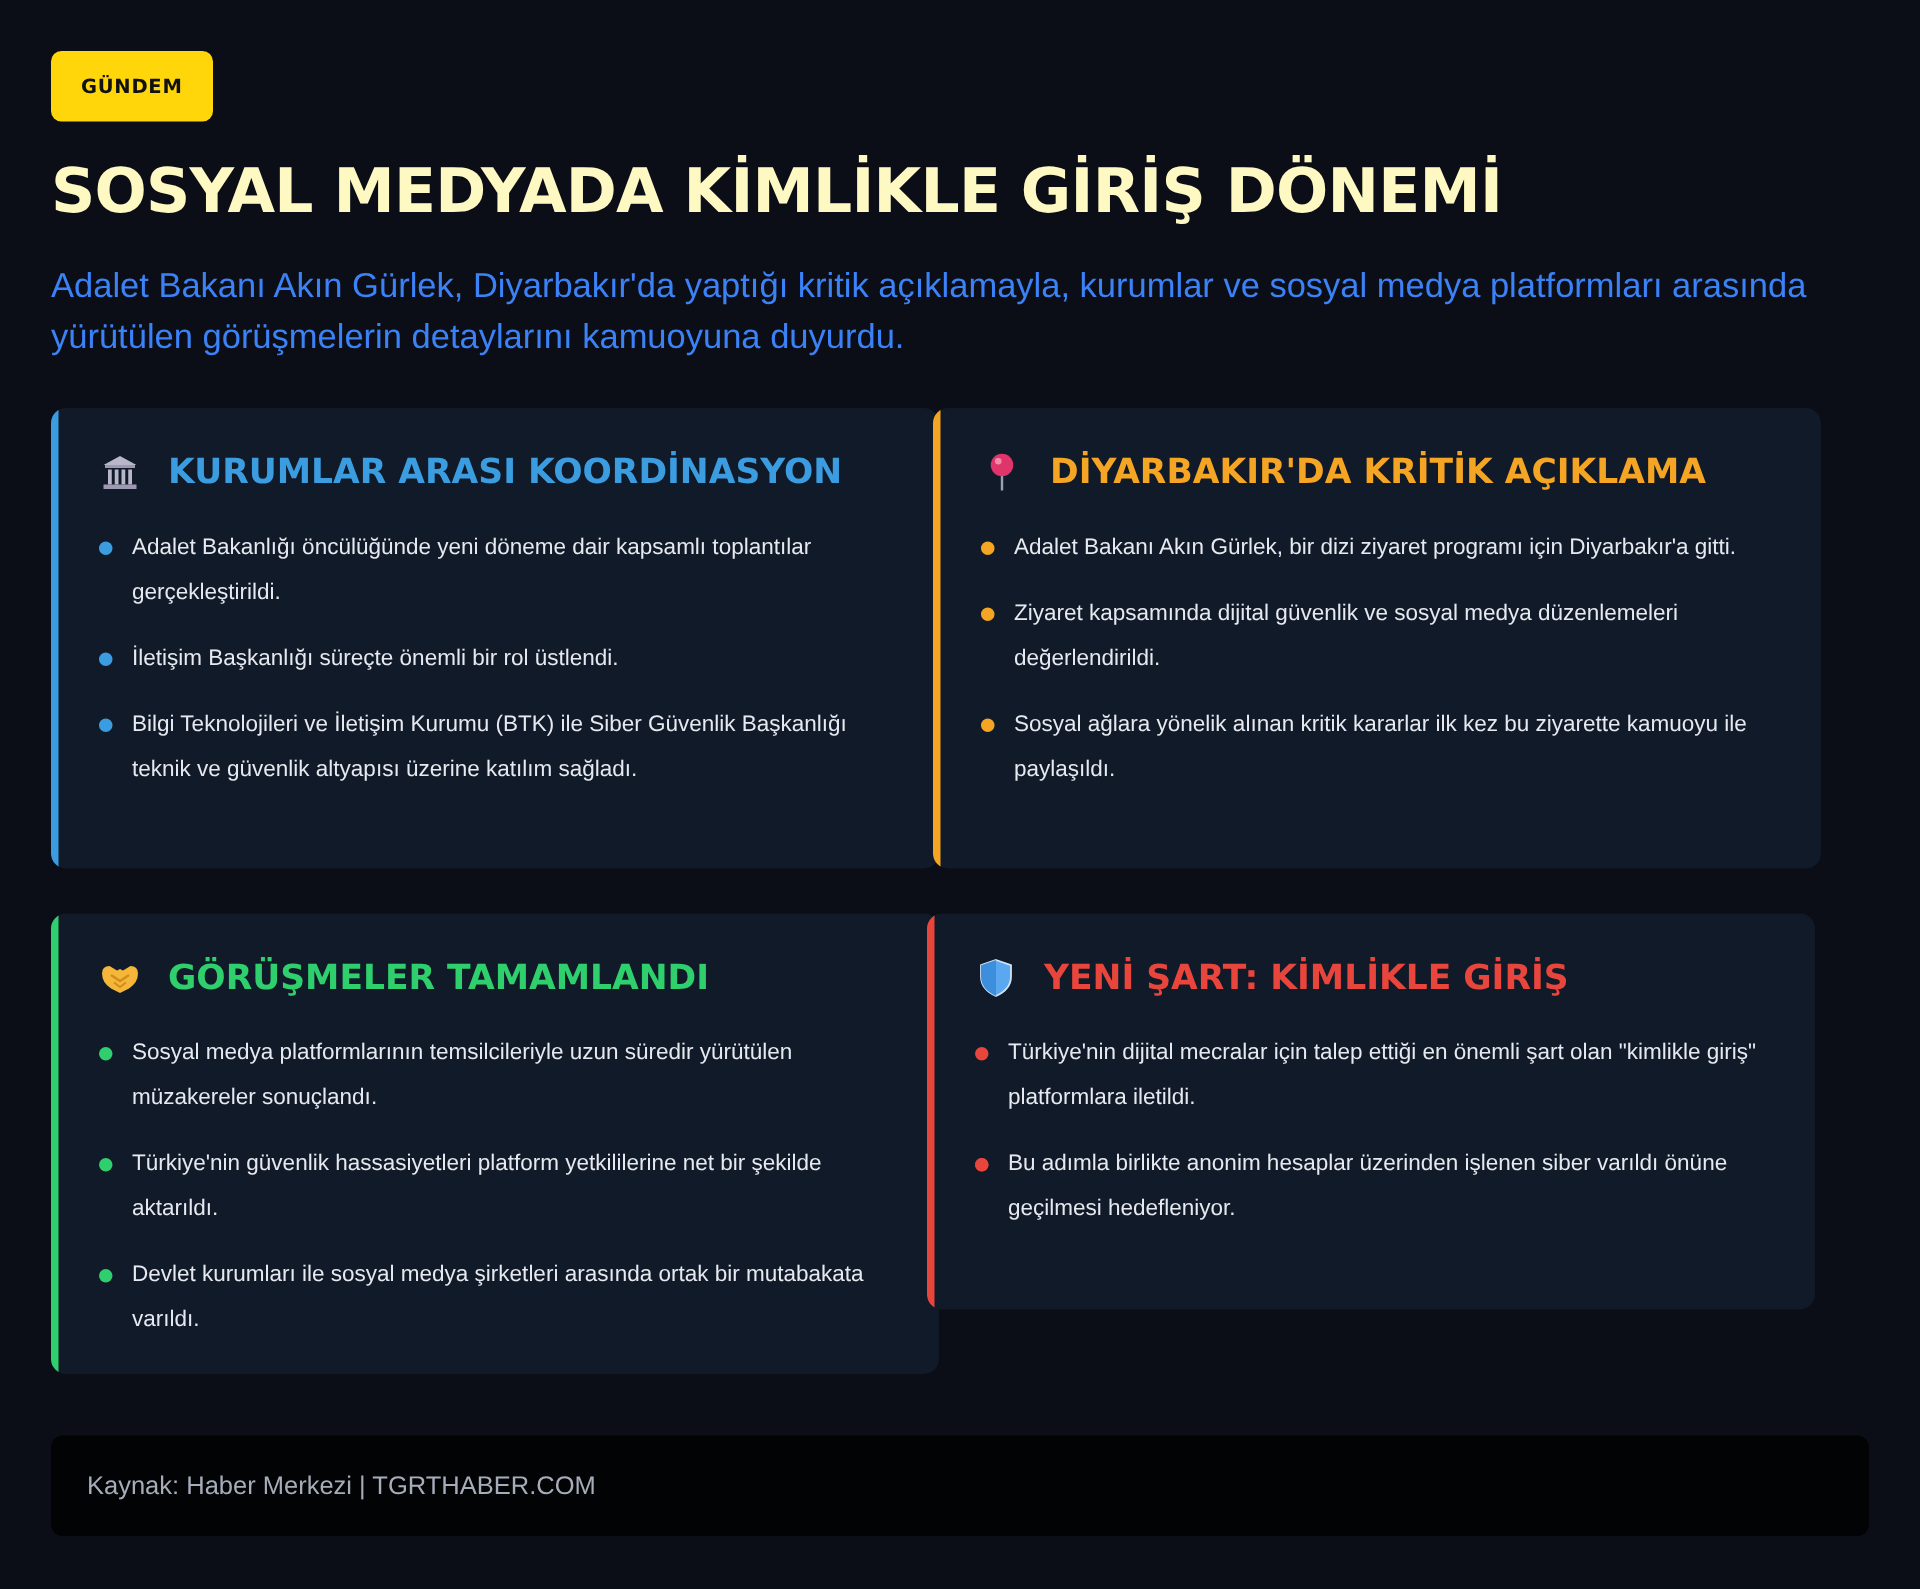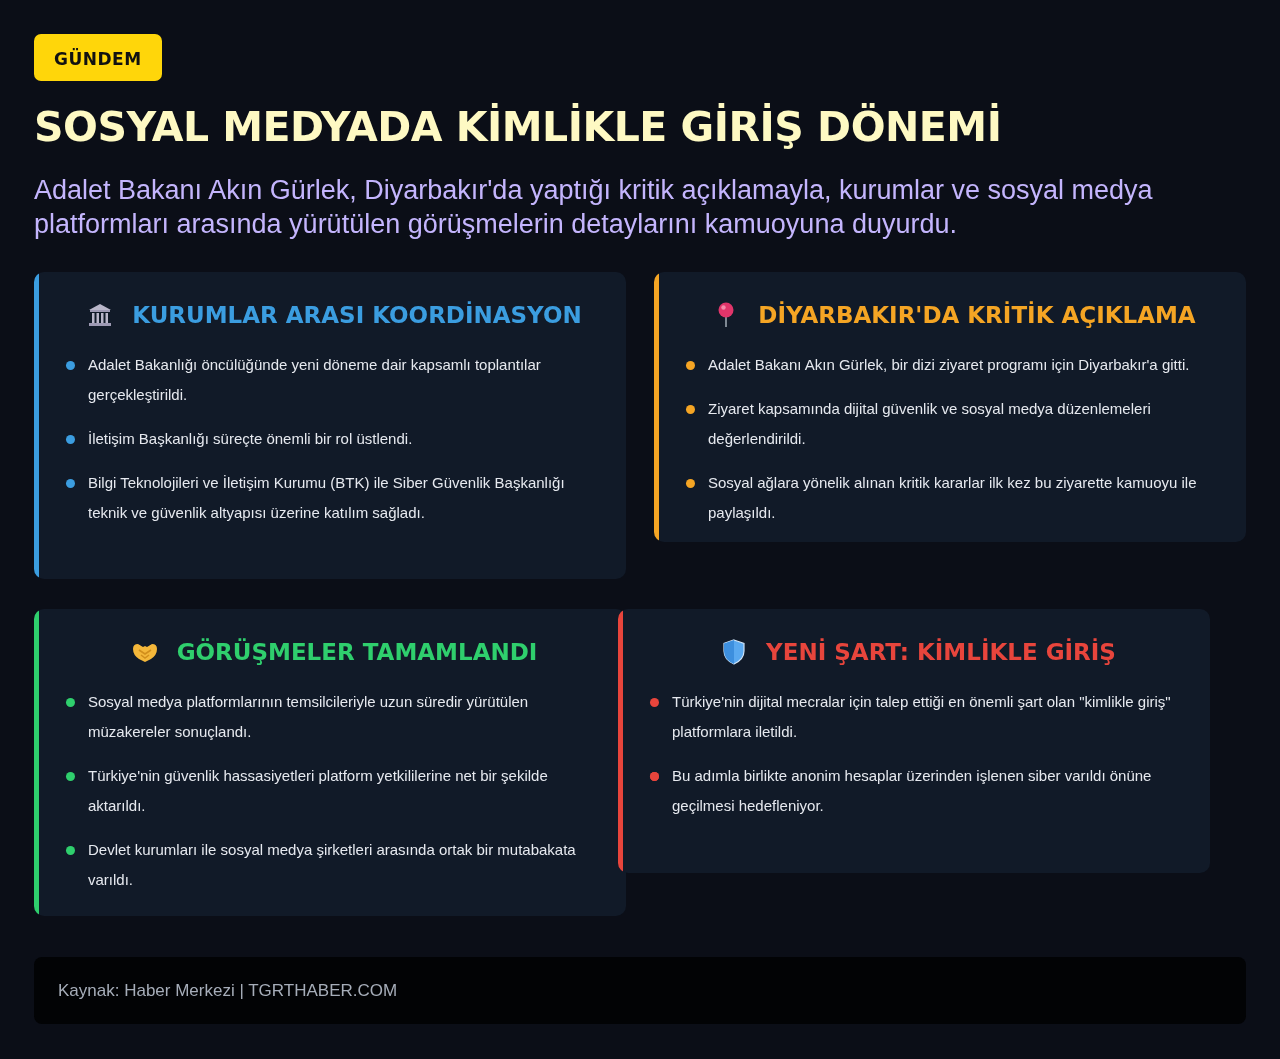--- a/index.html
+++ b/index.html
@@ -20,43 +20,43 @@
       left: 34px;
       top: 34px;
       width: 1212px;
     }
     .tag {
       display: inline-block;
       background: #ffd60a;
       color: #111111;
       font-family: "DejaVu Sans", sans-serif;
       font-weight: bold;
-      font-size: 17px;
+      font-size: 13px;
       letter-spacing: 0.5px;
       padding: 0 20px;
       height: 47px;
       line-height: 50px;
       border-radius: 7px;
     }
     .title {
       margin: 18px 0 0 0;
       color: #fef9c3;
       font-family: "DejaVu Sans", sans-serif;
       font-weight: bold;
       font-size: 41px;
       letter-spacing: -0.5px;
       line-height: 56px;
       height: 56px;
     }
     .lead {
       margin: 18px 0 0 0;
       font-family: "Liberation Sans", sans-serif;
-      font-size: 27px;
+      font-size: 23px;
       line-height: 34px;
-      color: #c4b5fd;
+      color: #3b82f6;
       width: 1180px;
     }
     .grid {
       position: absolute;
       left: 34px;
       top: 272px;
       width: 1212px;
     }
     .card {
       position: absolute;
@@ -71,29 +71,28 @@
       content: "";
       position: absolute;
       left: 0;
       top: 0;
       bottom: 0;
       width: 5px;
       background: var(--accent);
       border-radius: 10px 0 0 10px;
     }
     .card.c1 { left: 0; top: 0; height: 307px; --accent: #3b9de0; }
-    .card.c2 { left: 620px; top: 0; height: 270px; --accent: #f5a524; }
+    .card.c2 { left: 588px; top: 0; height: 307px; --accent: #f5a524; }
     .card.c3 { left: 0; top: 337px; height: 307px; --accent: #2fcf6d; }
     .card.c4 { left: 584px; top: 337px; height: 264px; --accent: #e8453c; }
 
     .card-head {
       display: flex;
       align-items: center;
       height: 34px;
-      justify-content: center;
     }
     .card-icon {
       width: 28px;
       height: 28px;
       margin-right: 18px;
       display: flex;
       align-items: center;
       justify-content: center;
     }
     .card-title {

